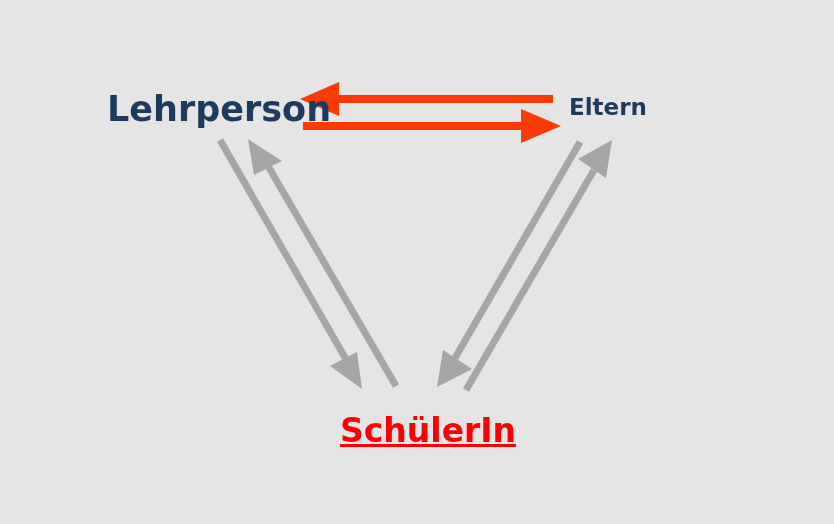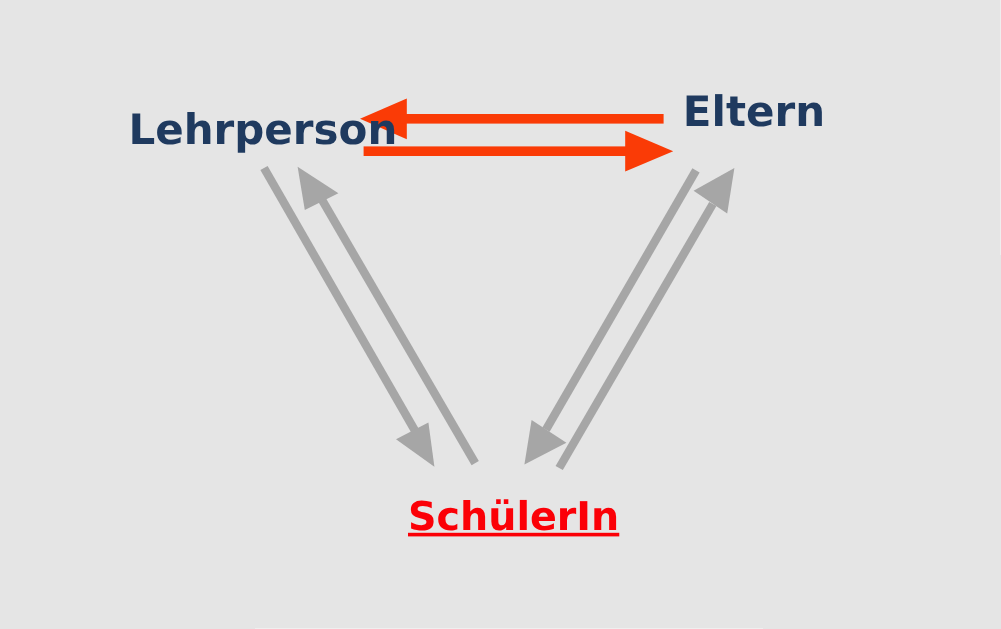--- a/index.html
+++ b/index.html
@@ -30,22 +30,22 @@
     letter-spacing: 0px;
   }
   #label-lehrperson {
     left: 107px;
     top: 92px;
     font-size: 35px;
     color: #1f3a5f;
   }
   #label-eltern {
     left: 569px;
-    top: 77px;
-    font-size: 35px;
+    top: 96px;
+    font-size: 23px;
     color: #1f3a5f;
   }
   #label-schuelerin {
     left: 340px;
     top: 414px;
     font-size: 33px;
     color: #fb0007;
     text-decoration: underline;
   }
 </style>

